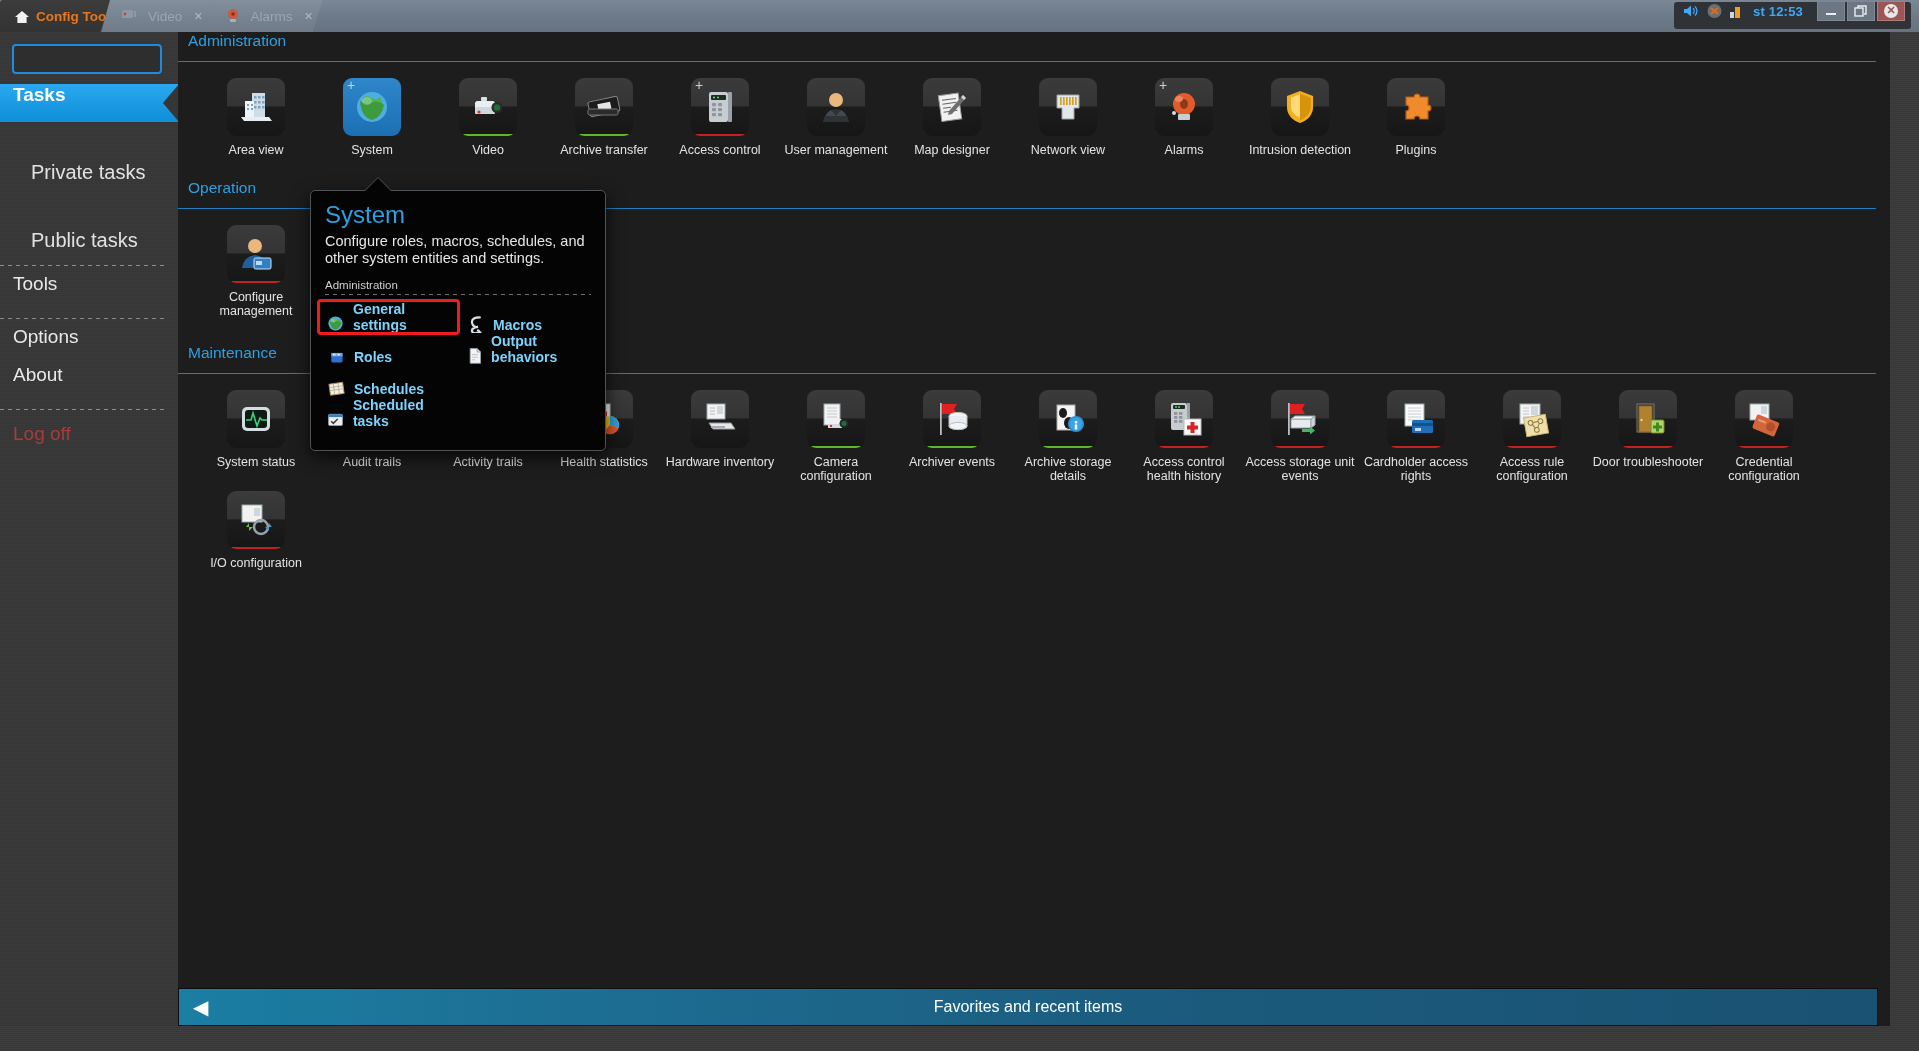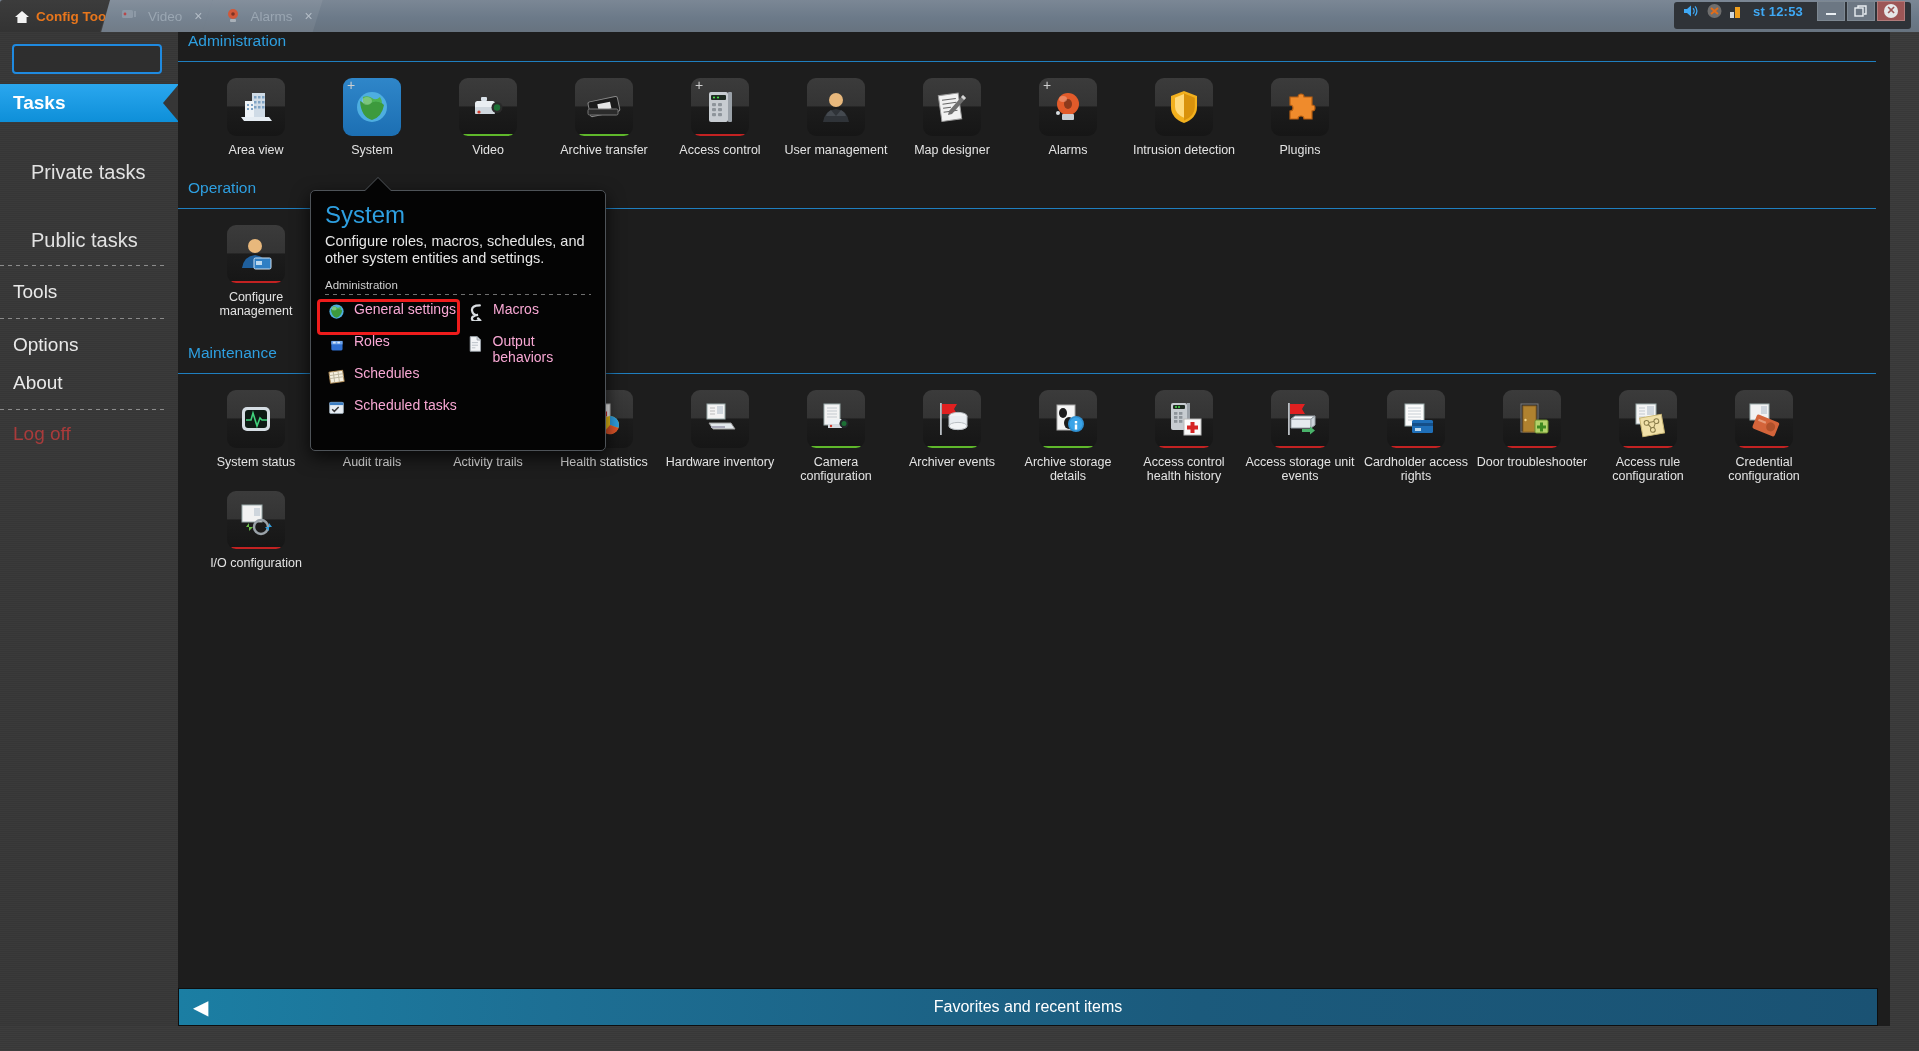--- a/index.html
+++ b/index.html
@@ -58,21 +58,21 @@
     position:absolute; left:0; top:32px; width:178px; height:1019px;
     background:repeating-linear-gradient(180deg,#3a3a3a 0px,#3a3a3a 1px,#363636 1px,#363636 2px);
   }
   .searchwrap{ padding:12px 10px 10px 12px; }
   .searchbox{
     width:150px; height:30px; background:#2e2e2e; border:2px solid #1f8ae0;
     border-radius:4px; outline:none; color:#ddd; font-size:13px; padding:0 8px;
     font-family:"Liberation Sans", sans-serif;
   }
   .navitem{
-    position:relative; height:38px; display:flex; align-items:center;
+    position:relative; height:38px; display:flex; align-items:flex-start;
     padding-left:13px; font-size:19px; color:#e9e9e9; cursor:default;
   }
   .navitem.selected{
     background:linear-gradient(180deg,#2aa7ef 0%,#0e8fd8 100%);
     color:#fff; font-weight:600;
   }
   .navitem.selected:after{
     content:""; position:absolute; right:-1px; top:0;
     border-top:19px solid transparent; border-bottom:19px solid transparent;
     border-right:16px solid #363636;
@@ -128,21 +128,21 @@
     border-bottom:13px solid #040404;
     filter:drop-shadow(0 -1px 0 #4e5358);
   }
   .popup h2{ color:#2e9fe0; font-size:24px; font-weight:normal; padding:10px 14px 2px; }
   .popup .desc{ color:#e6e6e6; font-size:14.5px; line-height:17px; padding:2px 14px 8px; }
   .popup .cat{ color:#cfcfcf; font-size:11.5px; padding:4px 14px 3px; }
   .popup .catrule{ height:1px; margin:0 14px 6px;
      background:repeating-linear-gradient(90deg,#6f6f6f 0 4px,transparent 4px 8px);}
   .popup .grid{ display:flex; padding:0 8px; }
   .popup .col{ width:140px; }
-  .mi{ display:flex; align-items:flex-start; height:32px; padding-left:6px; color:#f9a8d4; font-size:14px; }
+  .mi{ display:flex; align-items:flex-end; height:32px; padding-left:6px; color:#7dd3fc; font-size:14px;font-weight:bold; }
   .mi .mico{ width:22px;height:20px; margin-right:7px; display:flex; align-items:center; justify-content:center; font-size:16px;}
   .mi.highlight{ outline:3px solid #ee1c1c; outline-offset:-1px; border-radius:2px; }
 
   
   .favbar{
     position:absolute; left:178px; bottom:25px; width:1700px; height:38px;
     background:linear-gradient(90deg,#1b7ea3 0%,#1d6f94 22%,#1b5a7c 60%,#1a5273 100%);
     border:1px solid #0e0e0e;
     display:flex; align-items:center; justify-content:center;
     color:#fff; font-size:16px;
@@ -384,20 +384,36 @@
               </g>
               <path d="M31 8 l3 3 l-14 16 l-4 1 l1 -4z" fill="#6f6f6f"></path>
               <path d="M31 8 l3 3 l-2 2 l-3 -3z" fill="#d5d5d5"></path>
             </svg>
           </div>
           <div class="tile-label">Map designer</div>
         </div>
         <div class="tile">
           <div class="tile-img">
             <svg width="40" height="40" viewBox="0 0 40 40">
+              <path d="M9 8 h22 v13 h-5 v11 h-12 v-11 h-5z" fill="#e2e7ea" stroke="#9aa2a9"></path>
+              <g fill="#d8a021">
+                <rect x="12" y="10" width="1.7" height="8"></rect>
+                <rect x="15" y="10" width="1.7" height="8"></rect>
+                <rect x="18" y="10" width="1.7" height="8"></rect>
+                <rect x="21" y="10" width="1.7" height="8"></rect>
+                <rect x="24" y="10" width="1.7" height="8"></rect>
+                <rect x="27" y="10" width="1.7" height="8"></rect>
+              </g>
+            </svg>
+          </div>
+          <div class="tile-label">Network view</div>
+        </div>
+        <div class="tile">
+          <div class="tile-img">
+            <svg width="40" height="40" viewBox="0 0 40 40">
               <ellipse cx="20" cy="17" rx="11" ry="11" fill="#e25b2a"></ellipse>
               <ellipse cx="20" cy="17" rx="4" ry="5" fill="#8d3a1c"></ellipse>
               <ellipse cx="15" cy="12" rx="4" ry="3" fill="#f1a184" opacity=".6"></ellipse>
               <rect x="14" y="27" width="12" height="6" rx="1" fill="#c9ced3"></rect>
               <circle cx="10" cy="26" r="2" fill="#d8dde1"></circle>
             </svg>
             <span class="plus">+</span>
           </div>
           <div class="tile-label">Alarms</div>
         </div>
@@ -600,52 +616,52 @@
               <rect x="16" y="24" width="21" height="3" fill="#154f88"></rect>
               <rect x="19" y="29" width="6" height="3" fill="#bcd9ef"></rect>
             </svg>
             <span class="accent" style="background: rgb(195, 34, 34);"></span>
           </div>
           <div class="tile-label">Cardholder access rights</div>
         </div>
         <div class="tile">
           <div class="tile-img">
             <svg width="40" height="40" viewBox="0 0 40 40">
-              <rect x="9" y="5" width="17" height="28" fill="#2b2b2b" stroke="#7a7a7a"></rect>
-              <rect x="11" y="7" width="13" height="26" fill="#b0822f"></rect>
-              <rect x="11" y="7" width="13" height="26" fill="none" stroke="#8d6524"></rect>
-              <circle cx="13.5" cy="21" r="1.2" fill="#f0d48a"></circle>
-              <rect x="23" y="21" width="13" height="13" rx="1.5" fill="#b4d26b" stroke="#6d8f2e"></rect>
-              <path d="M28 23.5 h3 v3 h3 v3 h-3 v3 h-3 v-3 h-3 v-3 h3z" fill="#3e8a21"></path>
-            </svg>
-            <span class="accent" style="background: rgb(195, 34, 34);"></span>
-          </div>
-          <div class="tile-label">Door troubleshooter</div>
-        </div>
-        <div class="tile">
-          <div class="tile-img">
-            <svg width="40" height="40" viewBox="0 0 40 40">
               <rect x="8" y="5" width="20" height="20" fill="#f4f4f4" stroke="#9aa"></rect>
               <rect x="19" y="7" width="7" height="9" fill="#cfd6dd"></rect>
               <g stroke="#c3c9cf">
                 <path d="M11 9 h6 M11 12 h6 M11 15 h6 M11 18 h6"></path>
               </g>
               <g transform="rotate(-10 24 26)">
                 <rect x="13" y="17" width="22" height="19" fill="#f0e0a8" stroke="#c7b472"></rect>
                 <g stroke="#8a7d4a" fill="none" stroke-width="1">
                   <circle cx="19" cy="23" r="2.4"></circle>
                   <circle cx="29" cy="23" r="2.4"></circle>
                   <circle cx="24" cy="31" r="2.4"></circle>
                   <path d="M21.4 23 h5.2 M20.5 25 l2.4 4 M27.5 25 l-2.4 4"></path>
                 </g>
               </g>
             </svg>
             <span class="accent" style="background: rgb(195, 34, 34);"></span>
           </div>
           <div class="tile-label">Access rule configuration</div>
+        </div>
+        <div class="tile">
+          <div class="tile-img">
+            <svg width="40" height="40" viewBox="0 0 40 40">
+              <rect x="9" y="5" width="17" height="28" fill="#2b2b2b" stroke="#7a7a7a"></rect>
+              <rect x="11" y="7" width="13" height="26" fill="#b0822f"></rect>
+              <rect x="11" y="7" width="13" height="26" fill="none" stroke="#8d6524"></rect>
+              <circle cx="13.5" cy="21" r="1.2" fill="#f0d48a"></circle>
+              <rect x="23" y="21" width="13" height="13" rx="1.5" fill="#b4d26b" stroke="#6d8f2e"></rect>
+              <path d="M28 23.5 h3 v3 h3 v3 h-3 v3 h-3 v-3 h-3 v-3 h3z" fill="#3e8a21"></path>
+            </svg>
+            <span class="accent" style="background: rgb(195, 34, 34);"></span>
+          </div>
+          <div class="tile-label">Door troubleshooter</div>
         </div>
         <div class="tile">
           <div class="tile-img">
             <svg width="40" height="40" viewBox="0 0 40 40">
               <rect x="6" y="5" width="19" height="16" fill="#f2f2f2" stroke="#9aa"></rect>
               <rect x="17" y="7" width="6" height="8" fill="#cfd6dd"></rect>
               <g transform="rotate(22 22 26)">
                 <rect x="10" y="19" width="24" height="15" rx="2" fill="#d4643a"></rect>
                 <circle cx="27" cy="26" r="4.5" fill="#b0512b"></circle>
                 <rect x="13" y="23" width="8" height="2" fill="#e79a79"></rect>

